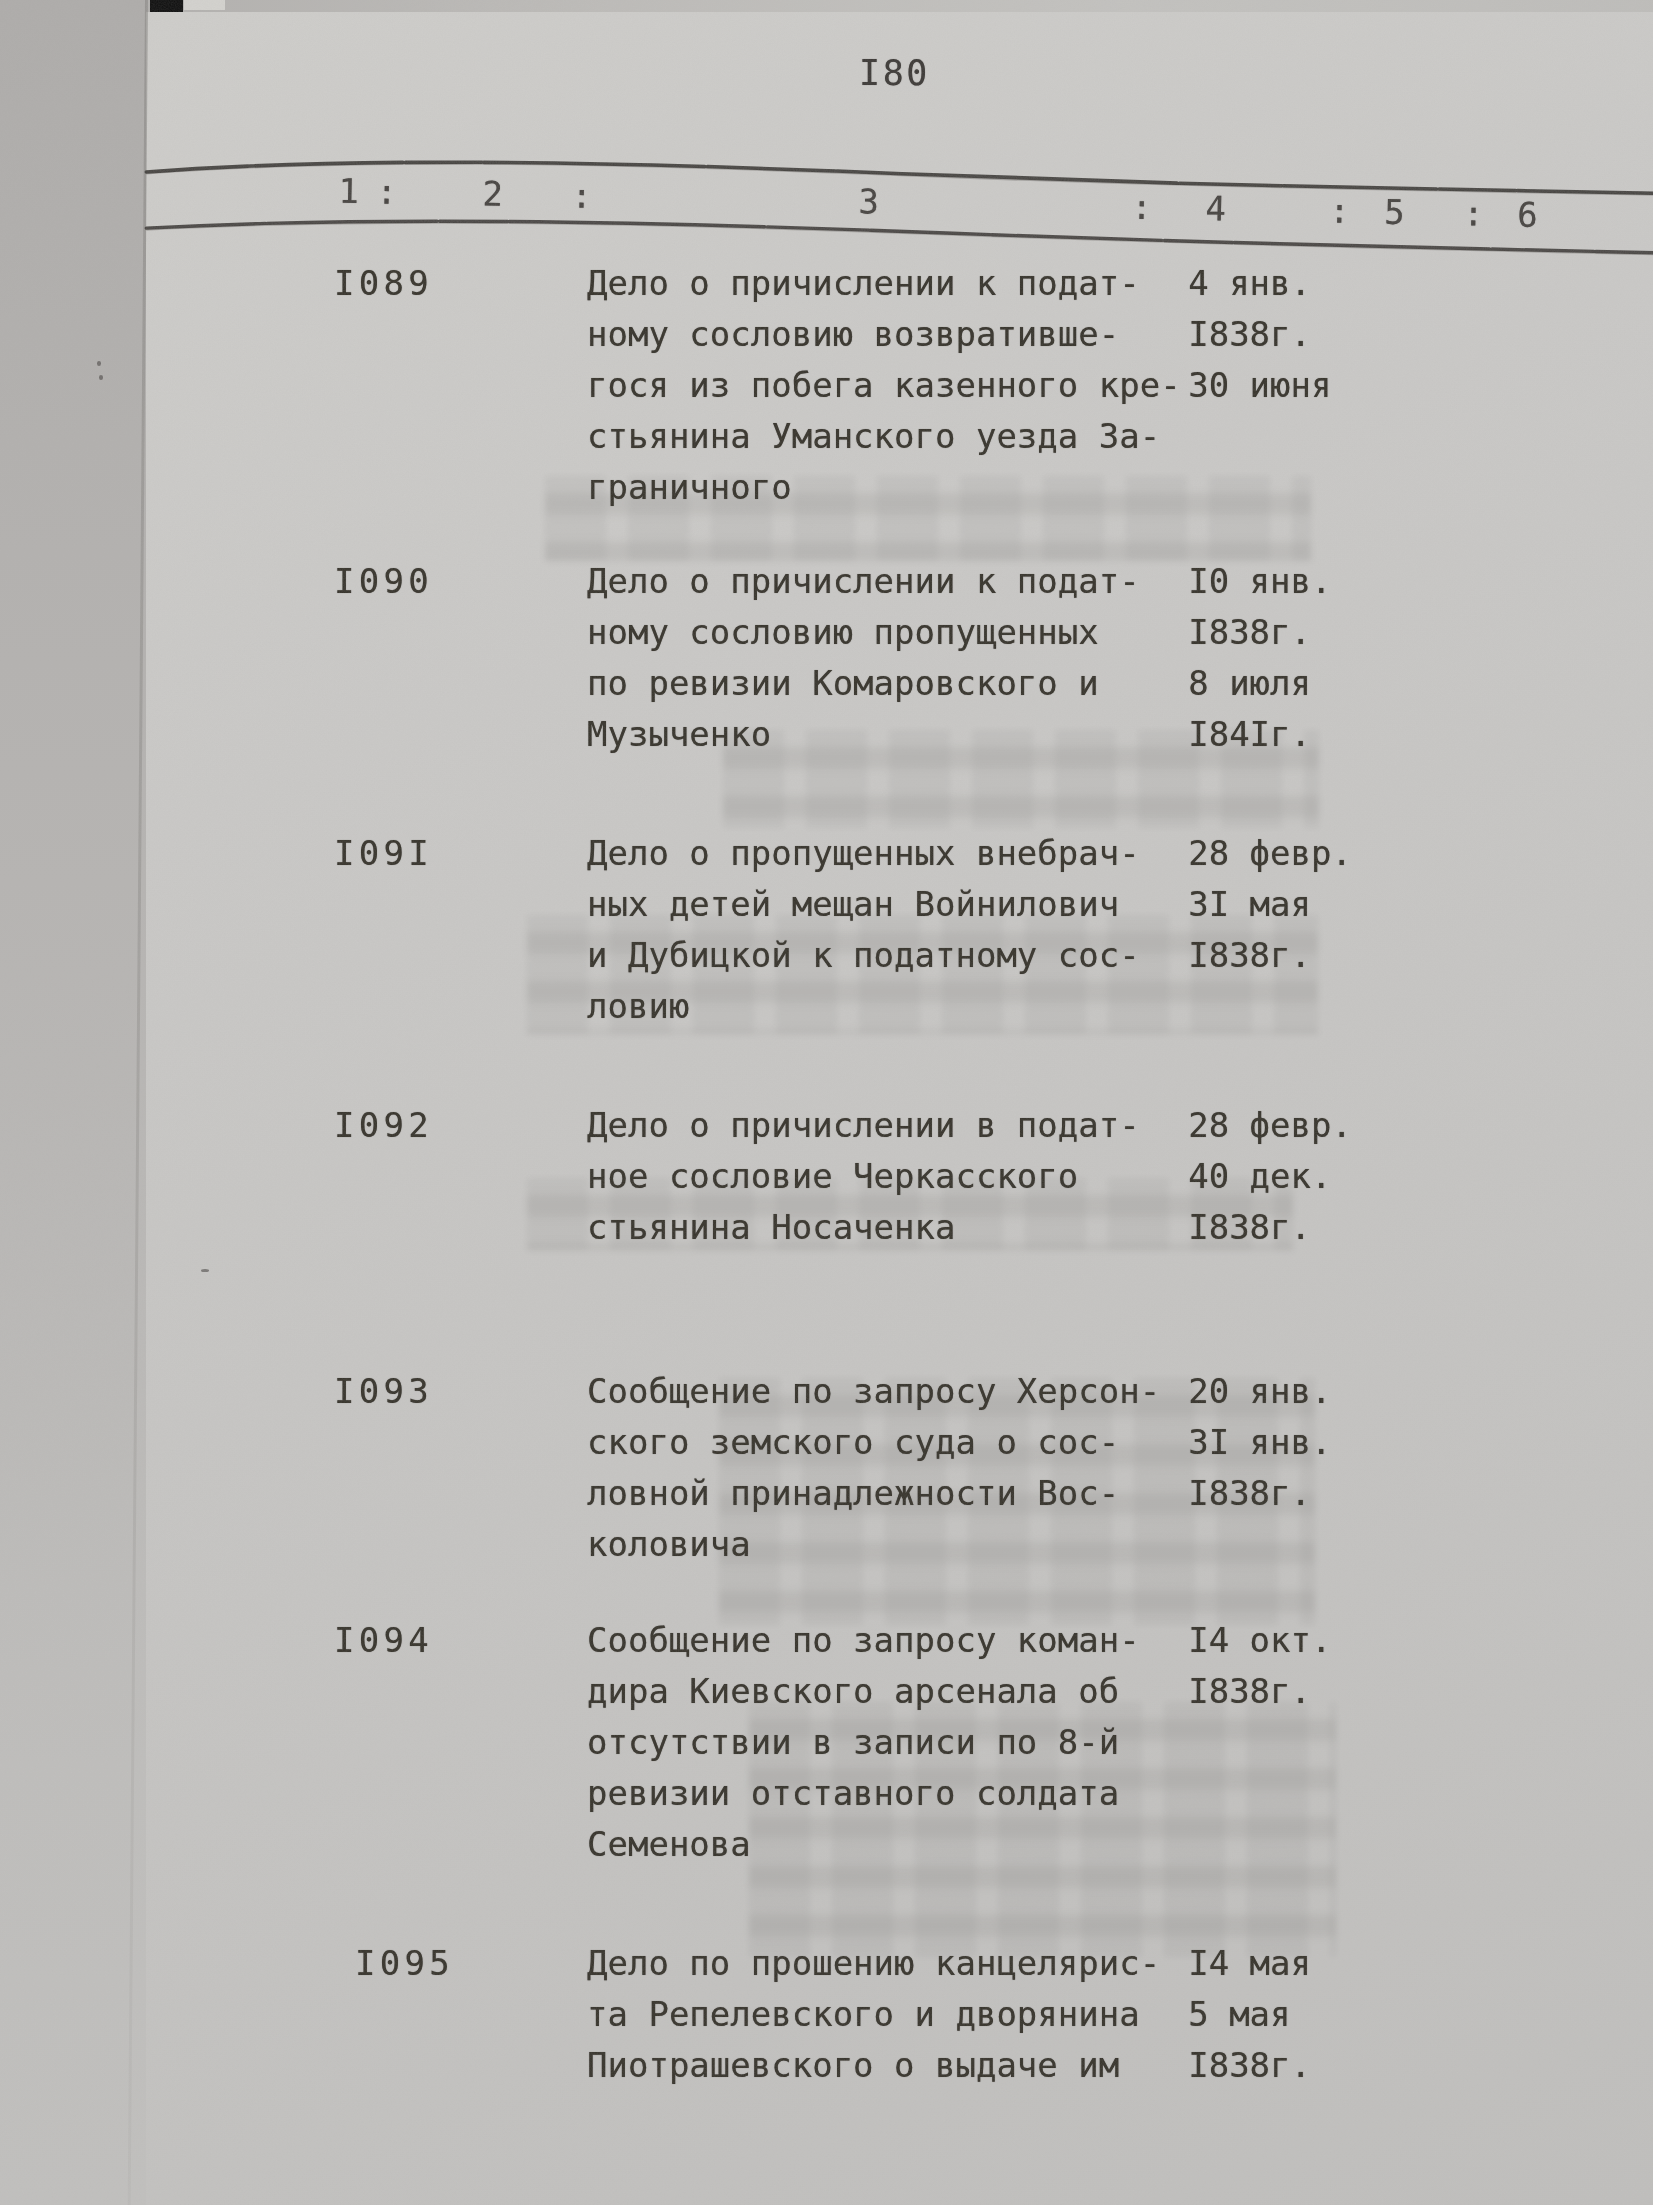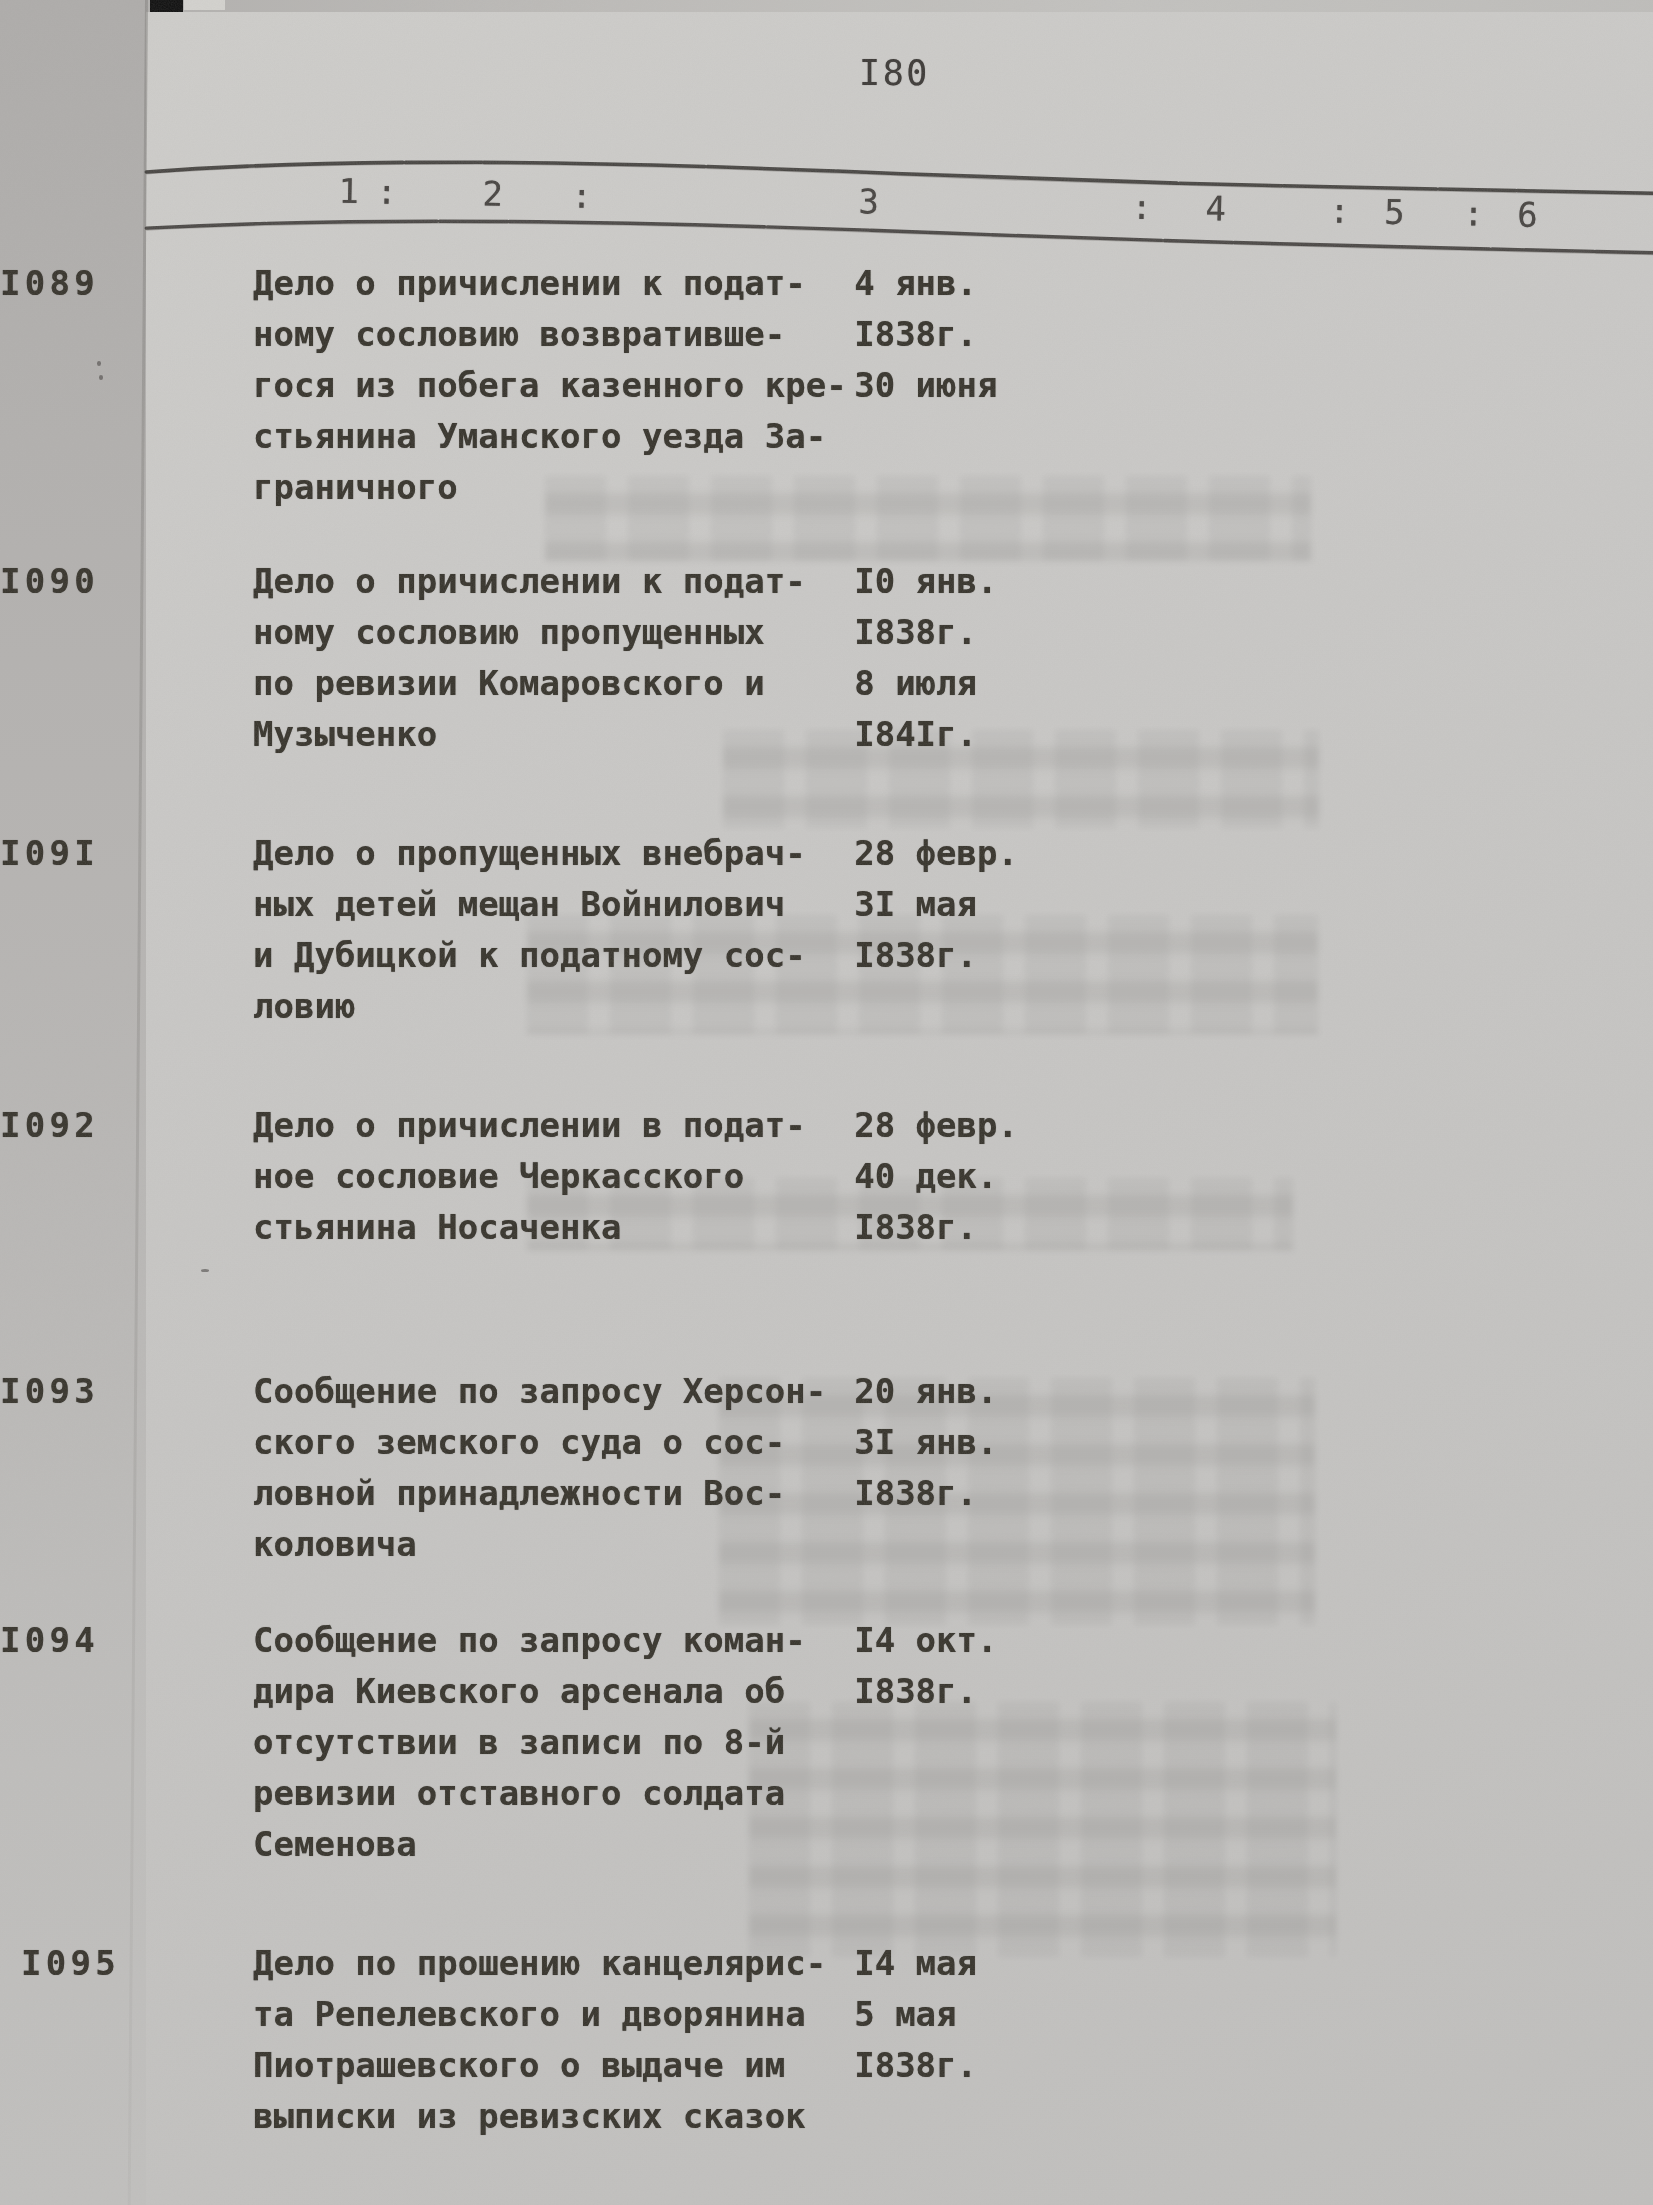--- a/index.html
+++ b/index.html
@@ -41,21 +41,21 @@
   }
   .ruler-cell{position:absolute;top:0;line-height:41px;}
   .page-number{
     position:absolute;left:851px;top:53px;
     font-size:35px;letter-spacing:2.6px;color:#3a3734;
     text-shadow:0 0 0.9px rgba(50,47,44,.6);
     margin-left:8px;
   }
   
   .entries{position:absolute;left:0;top:258px;width:1654px;}
-  .entry{display:grid;grid-template-columns:253px 591px auto;font-weight:bold;}
+  .entry{display:grid;grid-template-columns:253px 591px auto;padding-left:334px;}
   .col-num{font-size:34px;letter-spacing:4.3px;line-height:51px;white-space:pre;
            text-shadow:0 0 0.9px rgba(45,42,39,.6);}
   .col-desc,.col-dates{font-size:34px;}
   .col-dates{padding-left:10.2px;}
   .tline{height:51px;line-height:51px;white-space:pre;
          text-shadow:0 0 0.9px rgba(45,42,39,.6);}
   .entry:nth-child(7) .col-num{padding-left:21px;}
   
   .ghost{
     position:absolute;
@@ -210,21 +210,20 @@
         <div class="tline"></div>
       </div>
   </div>
 
   <div class="entry" style="margin-bottom: 0px;">
     <div class="col-num">I095</div>
     <div class="col-desc">
         <div class="tline">Дело по прошению канцелярис-</div>
         <div class="tline">та Репелевского и дворянина</div>
         <div class="tline">Пиотрашевского о выдаче им</div>
-        <div class="tline">выписки из ревизских сказок</div>
       </div>
     <div class="col-dates">
         <div class="tline">I4 мая</div>
         <div class="tline">5 мая</div>
         <div class="tline">I838г.</div>
         <div class="tline"></div>
       </div>
   </div>
 </div>
 

